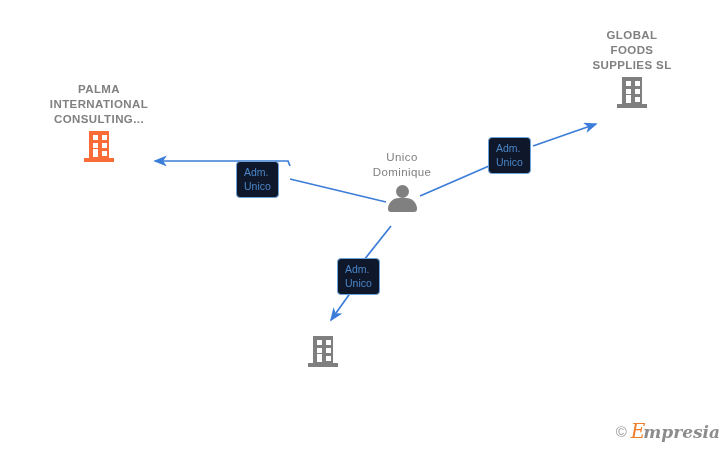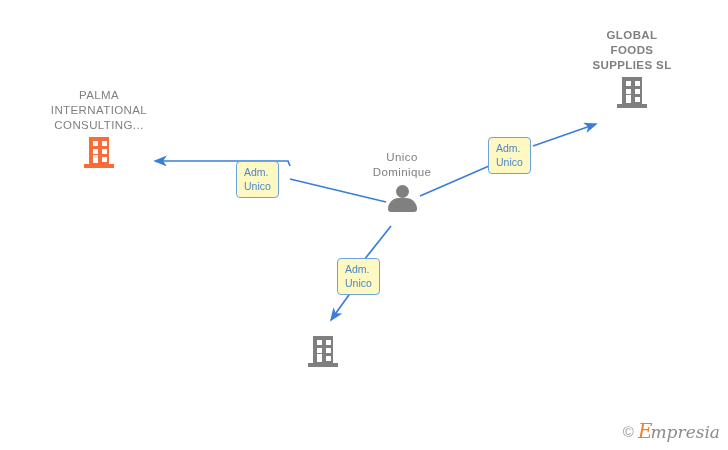--- a/index.html
+++ b/index.html
@@ -95,21 +95,21 @@
     height: 14px;
     background: #808080;
     border-radius: 11px 11px 3px 3px;
   }
 
   
   .edge-label {
     position: absolute;
     border: 1px solid #6aa3dd;
     border-radius: 4px;
-    background: #fef9c3;
+    background: #0f172a;
     color: #4a86c8;
     font-size: 10.5px;
     line-height: 14px;
     padding: 3px 7px 4px 7px;
     text-align: left;
     white-space: pre-line;
   }
 
   
   #watermark {
@@ -132,20 +132,21 @@
     font-size: 20px;
     line-height: 20px;
   }
   .wm-rest {
     color: #8c8c8c;
     font-family: "DejaVu Serif", serif;
     font-style: italic;
     font-size: 17px;
     line-height: 20px;
     margin-left: -2px;
+    font-weight: bold;
   }
 </style>
 </head>
 <body>
 
 <div id="canvas">
 
   <svg id="edges" viewBox="0 0 728 450" xmlns="http://www.w3.org/2000/svg">
     <defs>
       <marker id="arrowblue" markerWidth="9" markerHeight="9" refX="7" refY="3.2" orient="auto" markerUnits="strokeWidth">
@@ -159,21 +160,21 @@
 
     <path d="M 420,196 L 489,166" stroke="#3b7dd8" stroke-width="1.7" fill="none"></path>
 
     <path d="M 533,146 L 596,124" stroke="#3b7dd8" stroke-width="1.7" fill="none" marker-end="url(#arrowblue)"></path>
 
     <path d="M 391,226 L 364,260" stroke="#3b7dd8" stroke-width="1.7" fill="none"></path>
 
     <path d="M 351,292 L 331,320" stroke="#3b7dd8" stroke-width="1.7" fill="none" marker-end="url(#arrowblue)"></path>
   </svg>
 
-  <div class="node" style="left:24px; top:88px;">
+  <div class="node" style="left:24px; top:82px;font-weight:bold;">
     <div class="node-label">PALMA
 INTERNATIONAL
 CONSULTING...</div>
     <div class="node-icon" style="color:#f96c38;">
       <div class="bld"></div>
       <div class="bld-base"></div>
       <div class="win" style="left:11px; top:5px;"></div>
       <div class="win" style="left:20px; top:5px;"></div>
       <div class="win" style="left:11px; top:13px;"></div>
       <div class="win" style="left:20px; top:13px;"></div>

